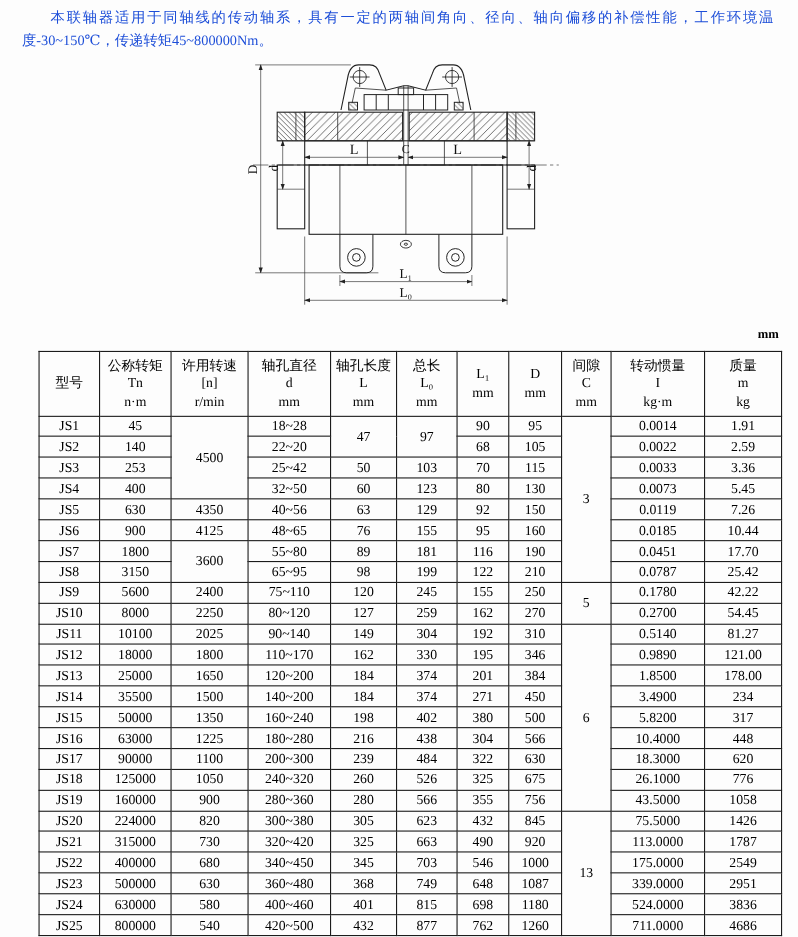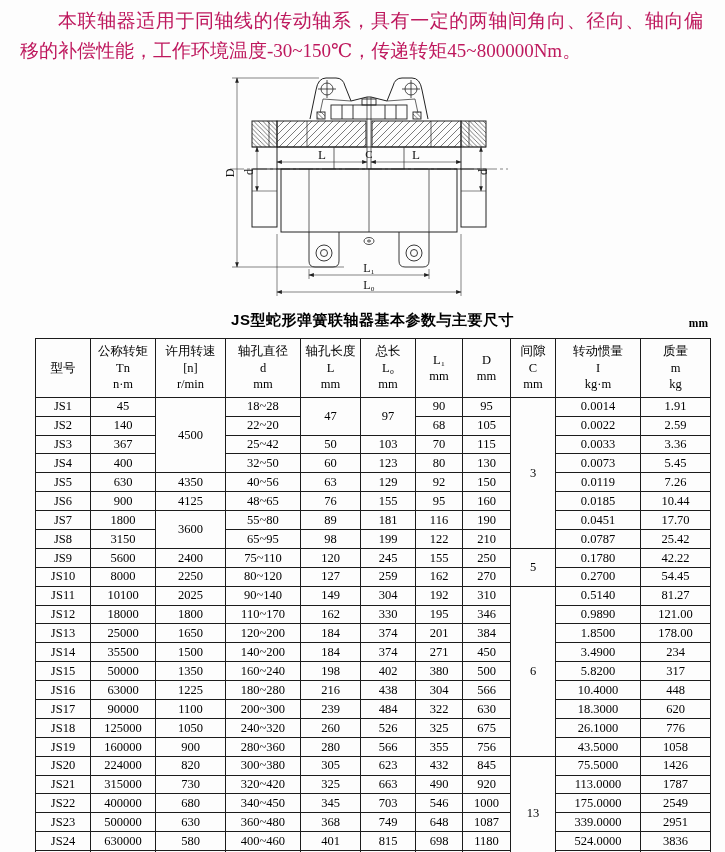--- a/index.html
+++ b/index.html
@@ -3,22 +3,22 @@
 <meta charset="utf-8">
 <style>
   html,body{margin:0;padding:0;}
   body{
     width:725px;height:852px;background:#fdfdfd;color:#111;
     font-family:"Liberation Serif","DejaVu Serif",serif;
     position:relative;overflow:hidden;
   }
   .intro{
     margin:6px 22px 0 20px;
-    font-size:19px;line-height:1.6;text-align:justify;text-indent:2em;
-    color:#be185d;
+    font-size:13px;line-height:1.6;text-align:justify;text-indent:2em;
+    color:#1d4ed8;
   }
   .diagram-wrap{
     width:290px;height:236px;margin:2px 0 0 224px;
   }
   .table-title-row{
     position:relative;width:675px;margin:6px 0 0 35px;height:24px;
   }
   .table-title{
     text-align:center;font-family:"Liberation Sans","DejaVu Sans",sans-serif;
     font-weight:bold;font-size:15px;letter-spacing:.5px;color:#000;
@@ -170,21 +170,20 @@
   <g stroke="#333" stroke-width="0.6">
     <line x1="53" y1="165" x2="53" y2="227"></line>
     <line x1="237" y1="165" x2="237" y2="227"></line>
     <line x1="53" y1="223" x2="237" y2="223" marker-start="url(#ar)" marker-end="url(#ar)"></line>
   </g>
   <text x="145" y="220" font-size="12" text-anchor="middle">L₀</text>
 </svg>
 </div>
 
 <div class="table-title-row">
-  <div class="table-title">JS型蛇形弹簧联轴器基本参数与主要尺寸</div>
   <div class="unit-note">mm</div>
 </div>
 
 <table class="spec">
   <colgroup>
     <col style="width:55px">
       <col style="width:65px">
       <col style="width:70px">
     <col style="width:75px">
       <col style="width:60px">
@@ -228,21 +227,21 @@
         <td>JS2</td>
         <td>140</td>
         <td>22~20</td>
         <td>68</td>
         <td>105</td>
         <td>0.0022</td>
         <td>2.59</td>
       </tr>
       <tr>
         <td>JS3</td>
-        <td>367</td>
+        <td>253</td>
         <td>25~42</td>
         <td>50</td>
         <td>103</td>
         <td>70</td>
         <td>115</td>
         <td>0.0033</td>
         <td>3.36</td>
       </tr>
       <tr>
         <td>JS4</td>

